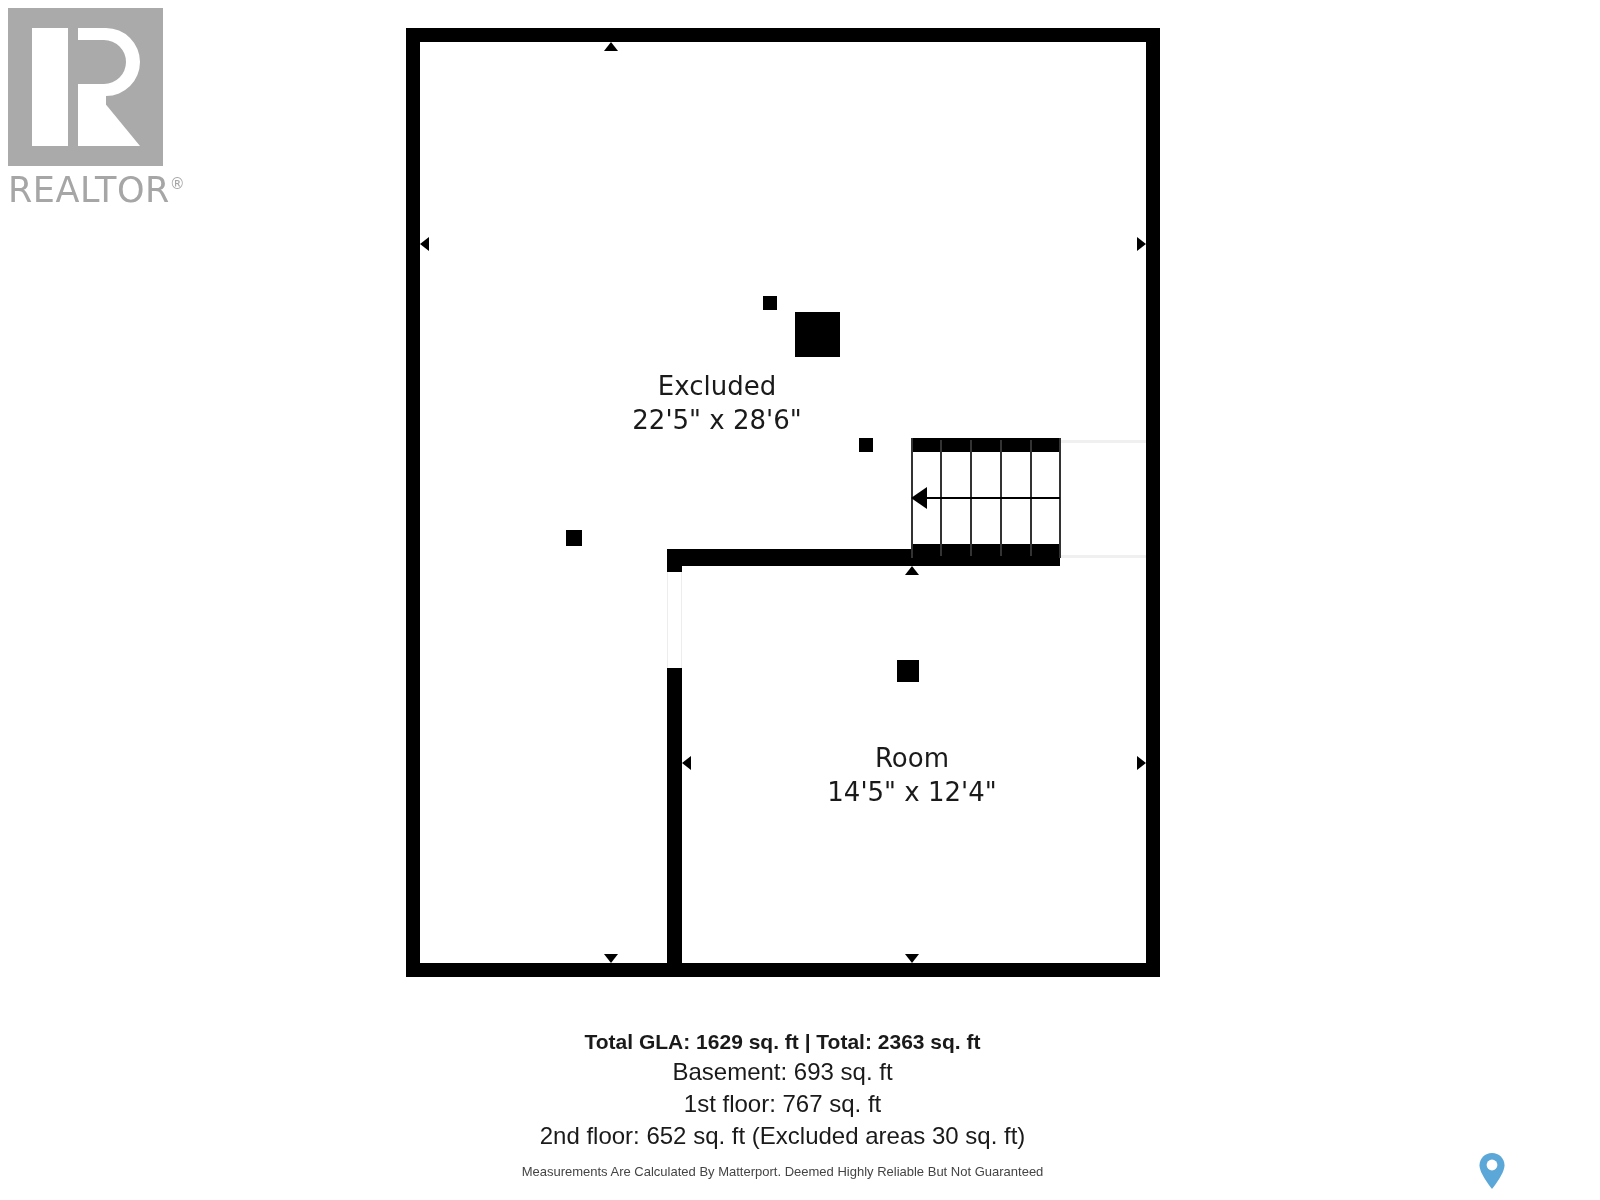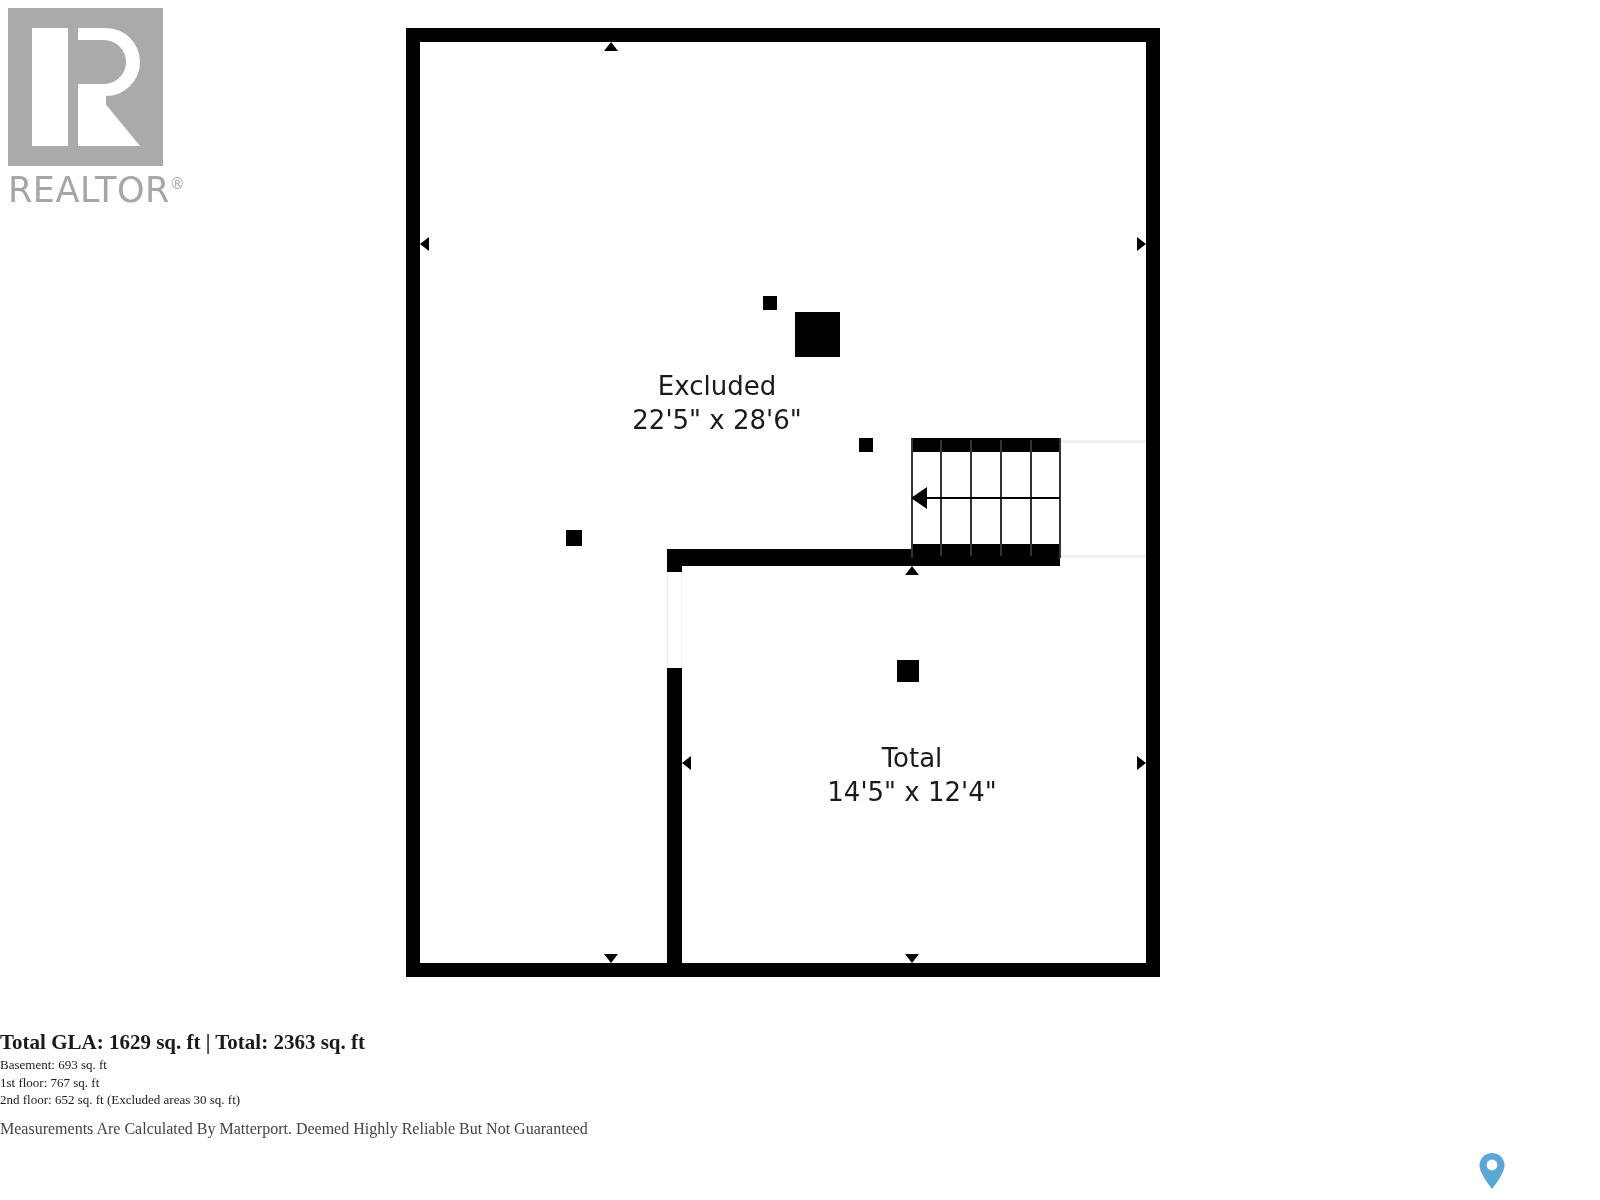--- a/index.html
+++ b/index.html
@@ -118,35 +118,36 @@
     white-space: nowrap;
   }
   .room-label .rl-name { font-size: 26px; display: block; }
   .room-label .rl-dims { font-size: 26px; display: block; }
 
   
   #footer {
     position: absolute;
     left: 0; top: 1028px;
     width: 1565px;
+    text-align: center;
     color: #1a1a1a;
-    font-family: Liberation Serif, serif;
+    font-family: Liberation Sans, sans-serif;
   }
   #footer .totals {
     font-size: 21px;
     font-weight: bold;
     line-height: 1.35;
   }
   #footer .breakdown {
-    font-size: 13px;
+    font-size: 24px;
     line-height: 1.33;
   }
   #footer .disclaimer {
     margin-top: 12px;
-    font-size: 16px;
+    font-size: 13px;
     color: #444;
   }
 
   
   #matterport-pin {
     position: absolute;
     left: 1478px; top: 1152px;
     width: 28px; height: 38px;
   }
 </style>
@@ -211,21 +212,21 @@
     <div class="marker right" style="left:731px; top:728px;"></div>
     <div class="marker down" style="left:198px; top:926px;"></div>
     <div class="marker down" style="left:499px; top:926px;"></div>
 
     <div class="room-label" style="left:161px; top:341px; width:300px;">
       <span class="rl-name">Excluded</span>
       <span class="rl-dims">22'5" x 28'6"</span>
     </div>
 
     <div class="room-label" style="left:356px; top:713px; width:300px;">
-      <span class="rl-name">Total</span>
+      <span class="rl-name">Room</span>
       <span class="rl-dims">14'5" x 12'4"</span>
     </div>
 
   </div>
 
   <div id="footer">
     <div class="totals">Total GLA: 1629 sq. ft | Total: 2363 sq. ft</div>
     <div class="breakdown">Basement: 693 sq. ft</div>
     <div class="breakdown">1st floor: 767 sq. ft</div>
     <div class="breakdown">2nd floor: 652 sq. ft (Excluded areas 30 sq. ft)</div>

